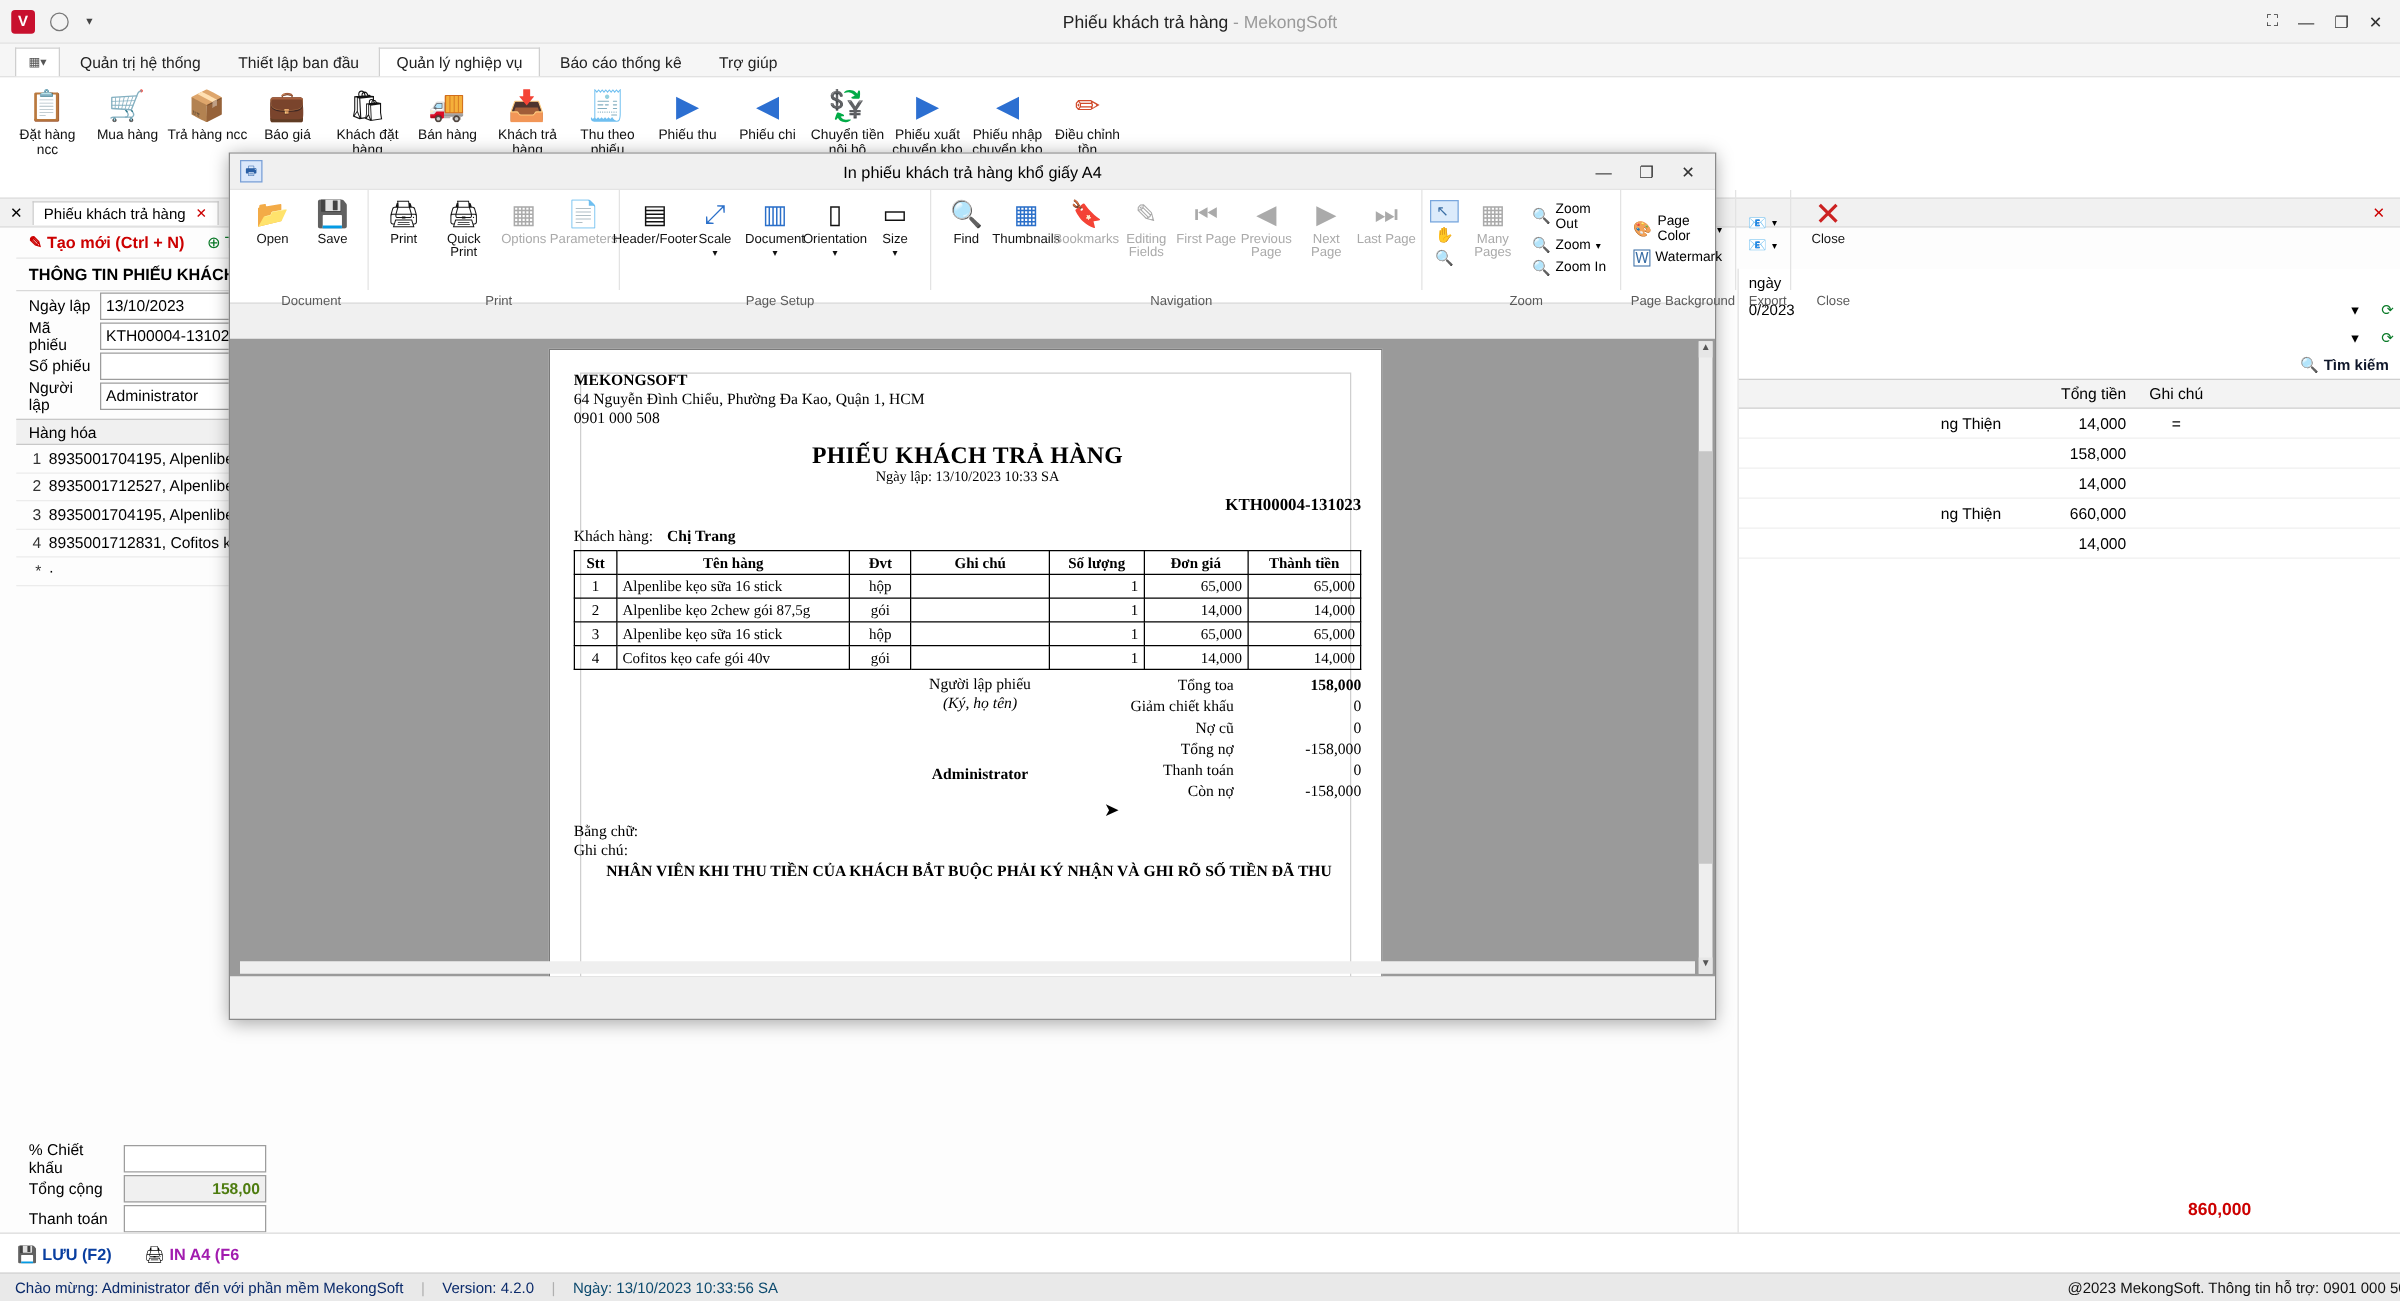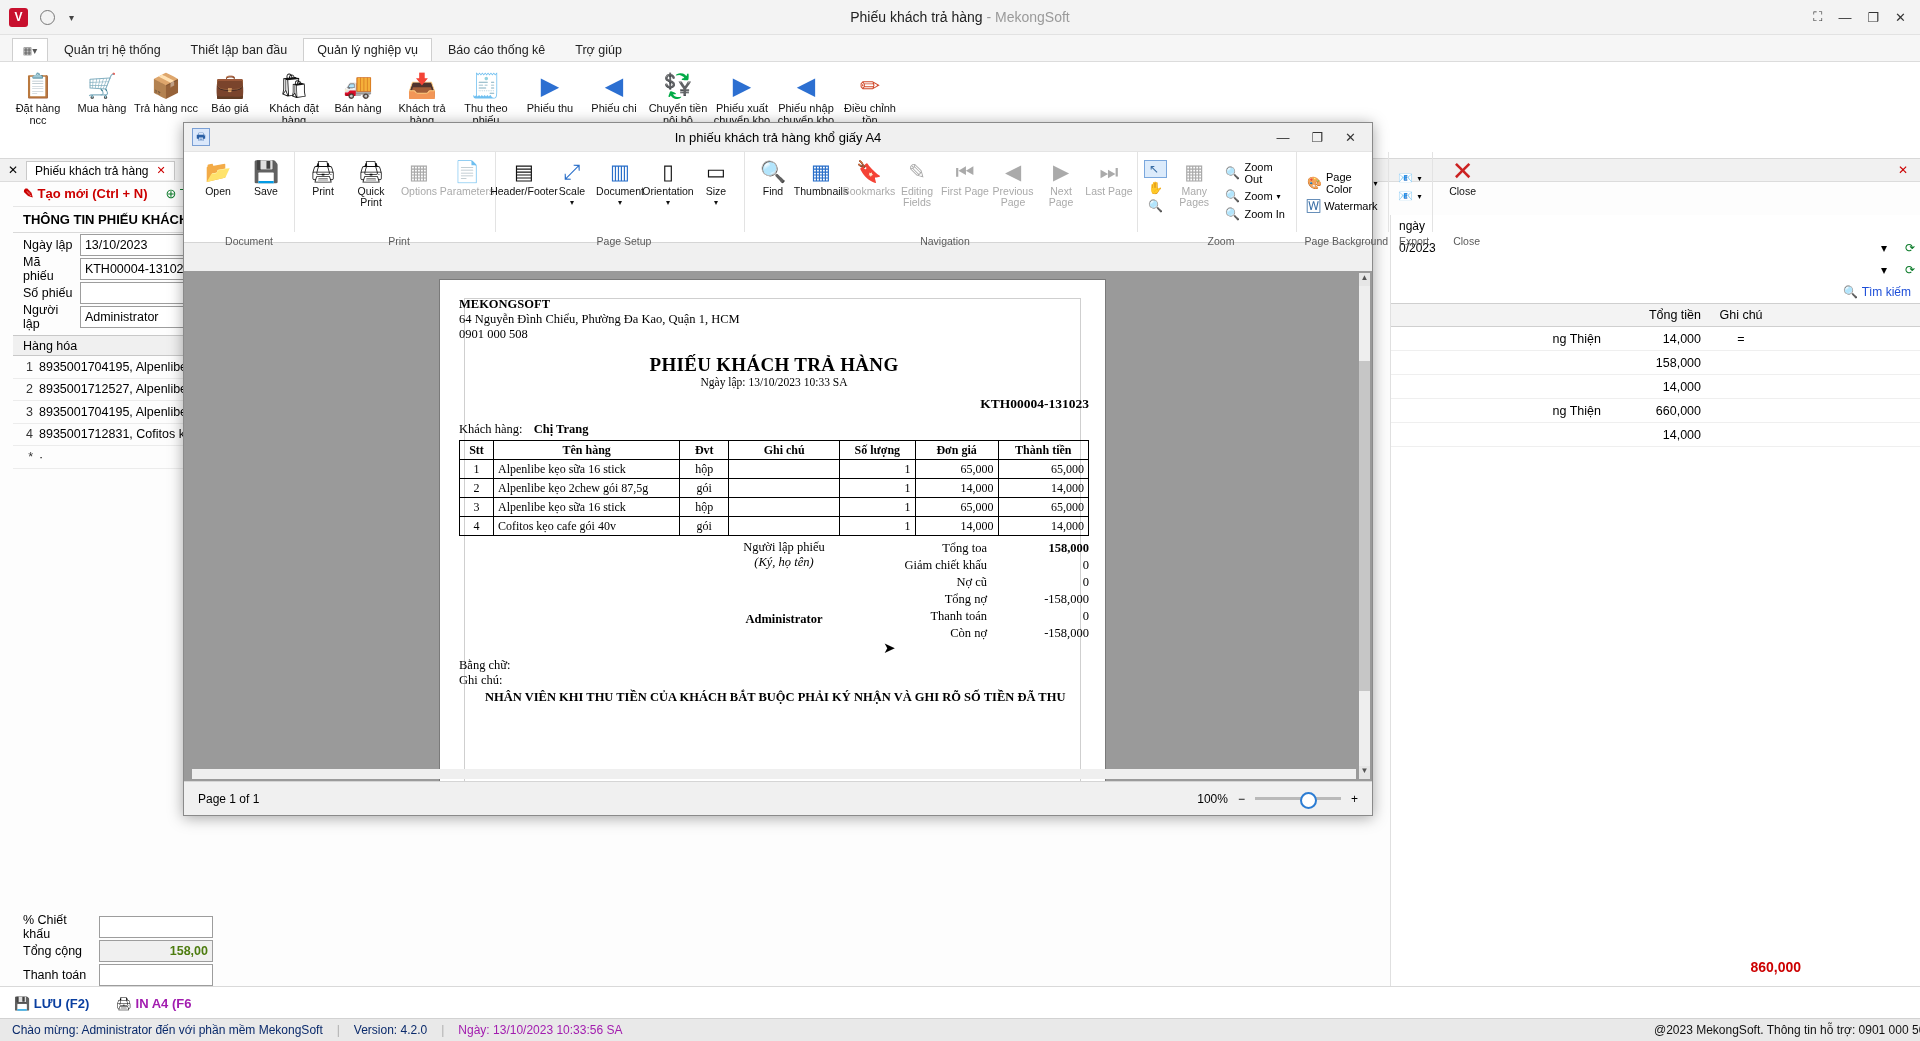--- a/index.html
+++ b/index.html
@@ -103,21 +103,21 @@
   .footbar{
     position:absolute;left:0;bottom:22px;width:100%;height:32px;border-top:1px solid #d9d9d9;
     display:flex;align-items:center;gap:26px;padding-left:14px;font-size:13px;background:#fff;
   }
   .statusbar{
     position:absolute;left:0;bottom:0;width:100%;height:22px;background:#e9e9e9;
     border-top:1px solid #d2d2d2;display:flex;align-items:center;font-size:12px;color:#0a2a6b;
     padding:0 12px;gap:14px;
   }
   .sb-sep{color:#b0b0b0;}
-  .sb-red{color:#a21caf;}
+  .sb-red{color:#0c4a6e;}
   .sb-right{margin-left:auto;color:#111;}
   
   .bg-right{
     position:absolute;left:1390px;top:215px;width:530px;bottom:54px;background:#fff;
     border-left:1px solid #e0e0e0;
   }
   .bgr-head{height:22px;display:flex;align-items:center;gap:10px;padding-left:8px;font-size:12px;}
   .bgr-row{display:flex;height:23px;align-items:center;font-size:12.5px;border-bottom:1px solid #efefef;}
   .bgr-row .c1{width:210px;text-align:right;padding-right:14px;}
   .bgr-row .c2{width:86px;text-align:right;padding-right:10px;}
@@ -375,21 +375,21 @@
     <div class="bgr-head">
       <span>0/2023</span>
       <span style="margin-left:auto;padding-right:8px">▾</span>
       <span style="color:#0a7a28;padding-right:6px">⟳</span>
     </div>
     <div class="bgr-head">
       <span style="margin-left:auto;padding-right:8px">▾</span>
       <span style="color:#0a7a28;padding-right:6px">⟳</span>
     </div>
     <div class="bgr-head" style="justify-content:flex-end;padding-right:10px">
-      <span style="color:#1d4ed8;font-weight:normal">🔍 <span>Tìm kiếm</span></span>
+      <span style="color:#0f172a;font-weight:bold">🔍 <span>Tìm kiếm</span></span>
     </div>
     <div class="bgr-colhead">
       <span class="c1"></span>
       <span class="c2">Tổng tiền</span>
       <span class="c3">Ghi chú</span>
     </div>
     <div class="bgr-row">
       <span class="c1">ng Thiện</span>
       <span class="c2">14,000</span>
       <span class="c3">=</span>
@@ -727,24 +727,13 @@
     <div class="cursor-arrow">➤</div>
   </div>
 
   <div class="vscroll">
     <div class="sb-arrow" style="top:0">▲</div>
     <div class="thumb"></div>
     <div class="sb-arrow" style="bottom:0">▼</div>
   </div>
   <div class="hscroll"></div>
 
-  <div class="dlg-status">
-    <span>Page 1 of 1</span>
-    <div class="zoomarea">
-      <span>100%</span>
-      <span>−</span>
-      <div class="slider">
-          <div class="knob"></div>
-        </div>
-      <span>+</span>
-    </div>
-  </div>
 </div>
 
 </body></html>

